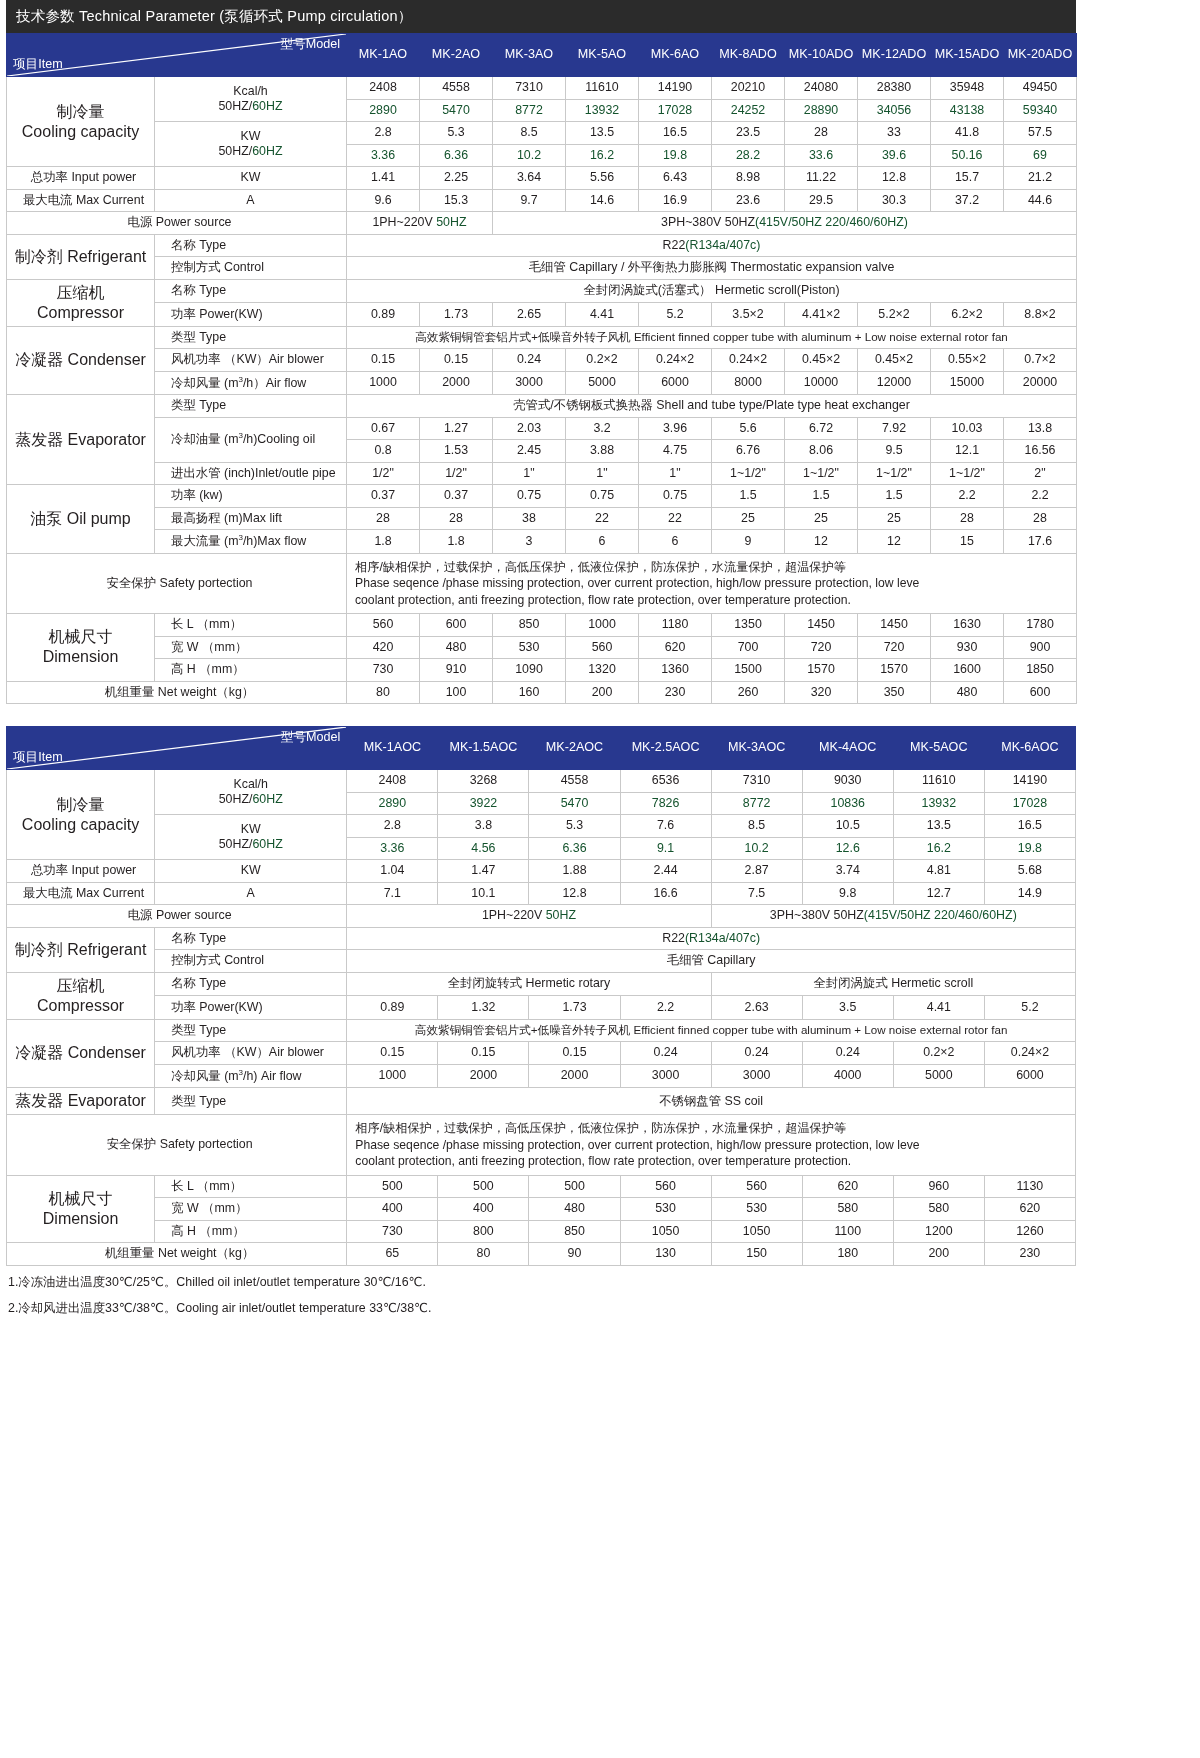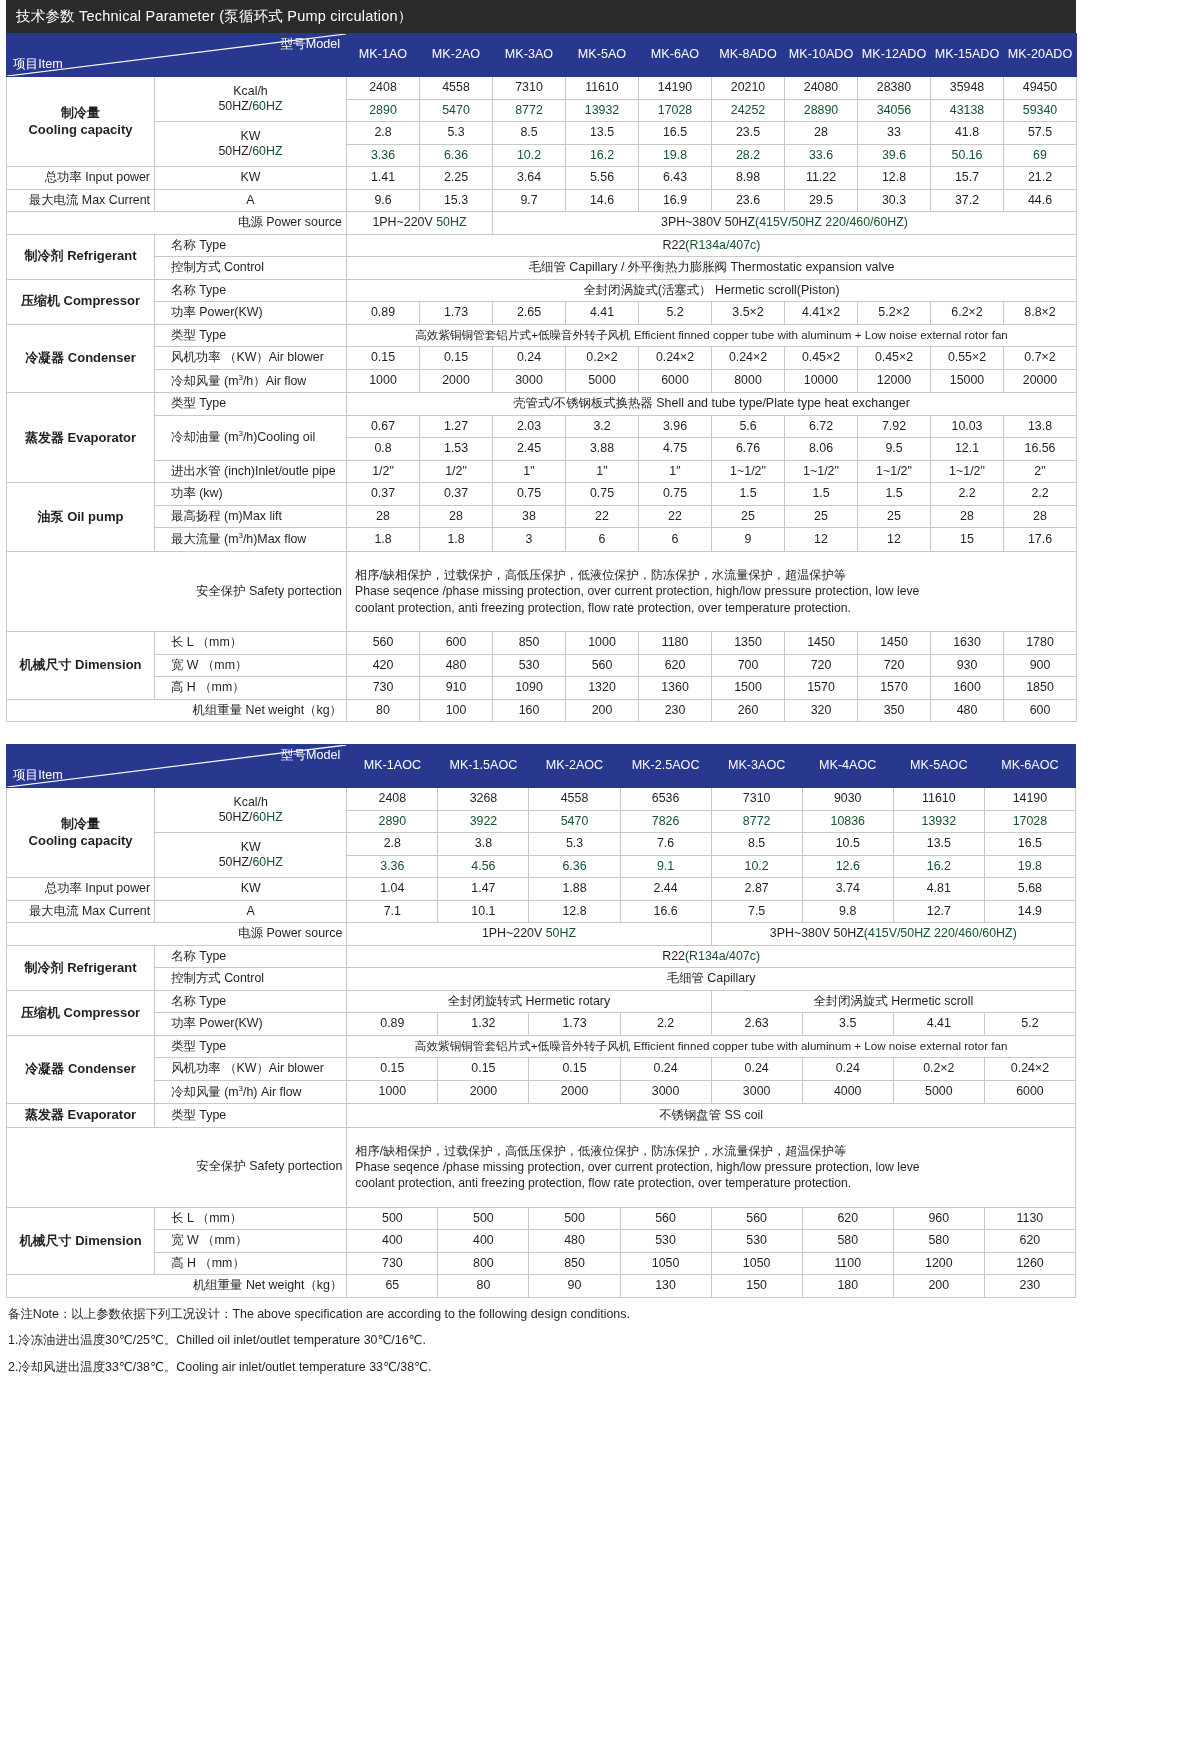--- a/index.html
+++ b/index.html
@@ -8,27 +8,27 @@
   .sheet{width:1070px;margin:0 0 0 6px;}
   .banner{background:#2b2b2b;color:#ffffff;font-size:14.5px;padding:7px 10px;font-weight:normal;letter-spacing:.2px;}
   table{border-collapse:collapse;width:1070px;table-layout:fixed;font-size:12.4px;}
   td{border:1px solid #c9c9c9;padding:3px 4px;text-align:center;vertical-align:middle;line-height:1.25;}
   .hdr td{background:#28388f;color:#fff;border:1px solid #28388f;font-weight:normal;font-size:12.6px;padding:8px 3px;}
   .hdr td.corner{position:relative;padding:0;height:42px;}
   .corner-in{position:relative;width:100%;height:42px;}
   .corner-in .diag{position:absolute;left:0;top:0;width:100%;height:100%;}
   .corner-in .item{position:absolute;left:6px;bottom:3px;}
   .corner-in .model{position:absolute;right:6px;top:3px;margin-left:44px;}
-  .lbl{text-align:right;padding-left:10px;}
+  .lbl{text-align:center;padding-left:10px;}
   .sub{text-align:left;padding-left:16px;}
   .red{color:#14532d;}
   .note{font-size:12.4px;line-height:1.65;padding:6px 0 0 2px;color:#231f20;}
   .spacer{height:22px;}
-  .safety{text-align:left;padding:15px 8px;line-height:1.35;font-size:12.2px;}
-  .grp{font-size:13px;font-weight:bold;}
+  .safety{text-align:left;padding:5px 8px;line-height:1.35;font-size:12.2px;}
+  .grp{font-size:16px;}
   sup{font-size:8px;vertical-align:super;}
 </style>
 </head>
 <body>
 
 <div class="page">
 
   <div class="sheet">
     <div class="banner">技术参数 Technical Parameter (泵循环式 Pump circulation）</div>
     <table>
@@ -615,19 +615,18 @@
           <td>130</td>
           <td>150</td>
           <td>180</td>
           <td>200</td>
           <td>230</td>
         </tr>
       </tbody>
     </table>
 
     <div>
-      <div class="note">备注Note：以上参数依据下列工况设计：The above specification are according to the following design conditions.</div>
       <div class="note">1.冷冻油进出温度30℃/25℃。Chilled oil inlet/outlet temperature 30℃/16℃.</div>
       <div class="note">2.冷却风进出温度33℃/38℃。Cooling air inlet/outlet temperature 33℃/38℃.</div>
     </div>
   </div>
 
 </div>
 
 </body></html>

